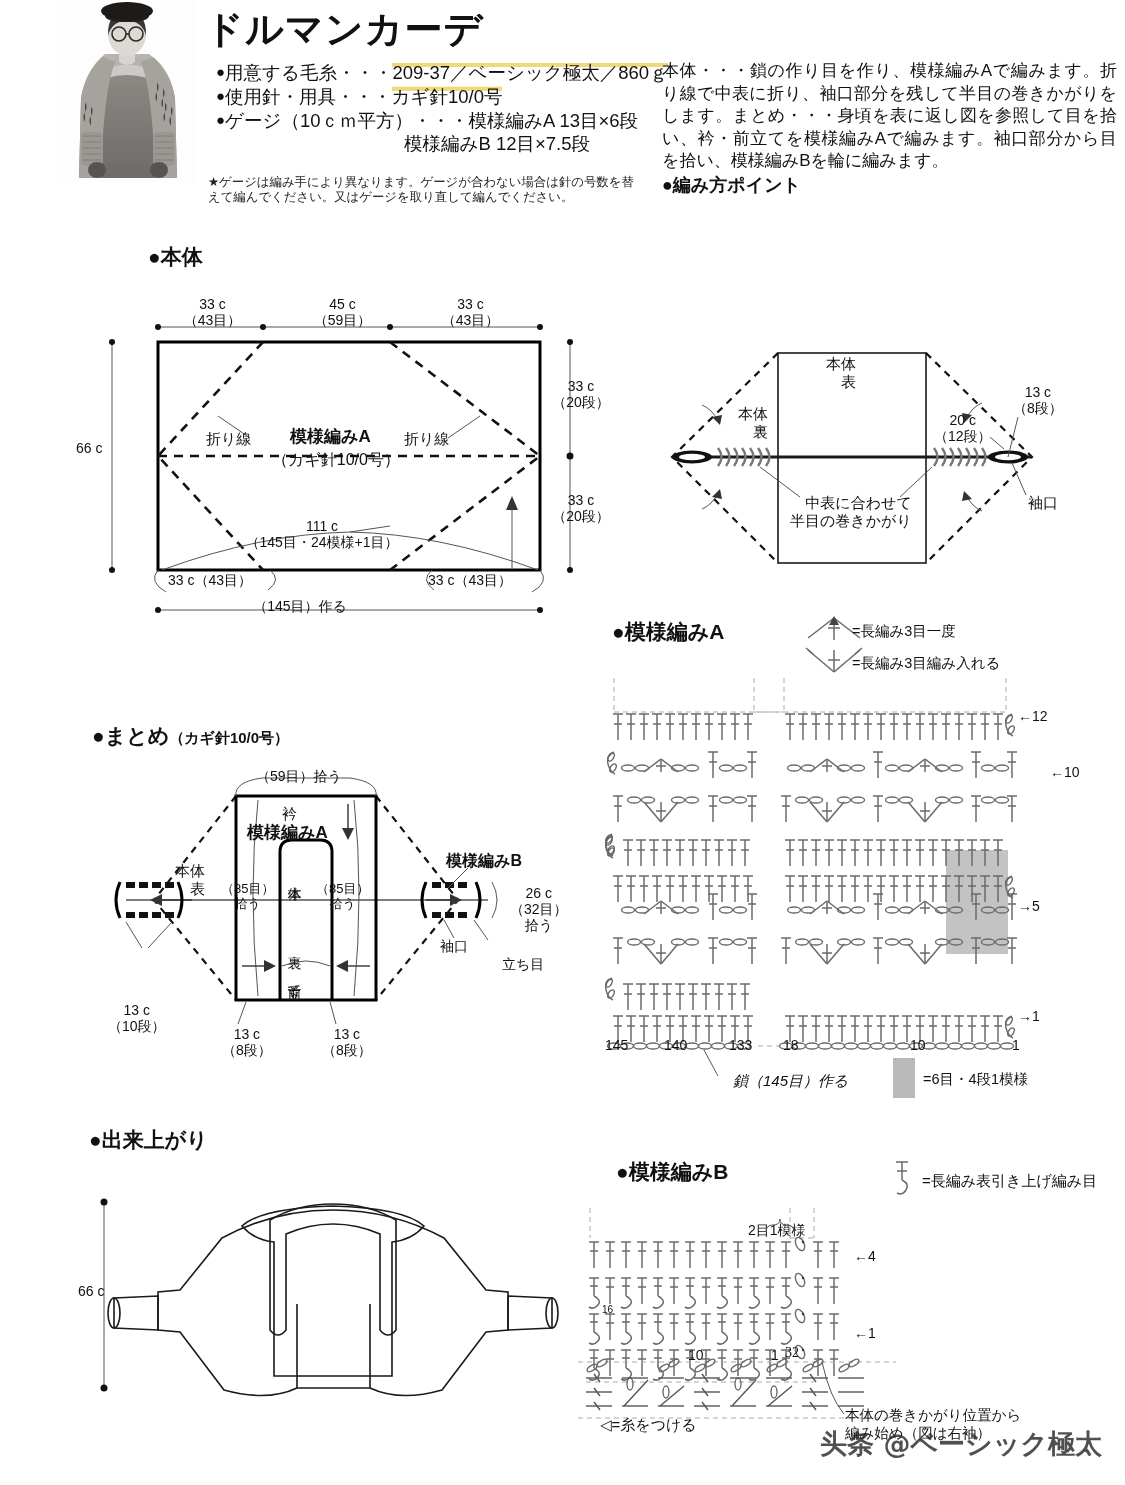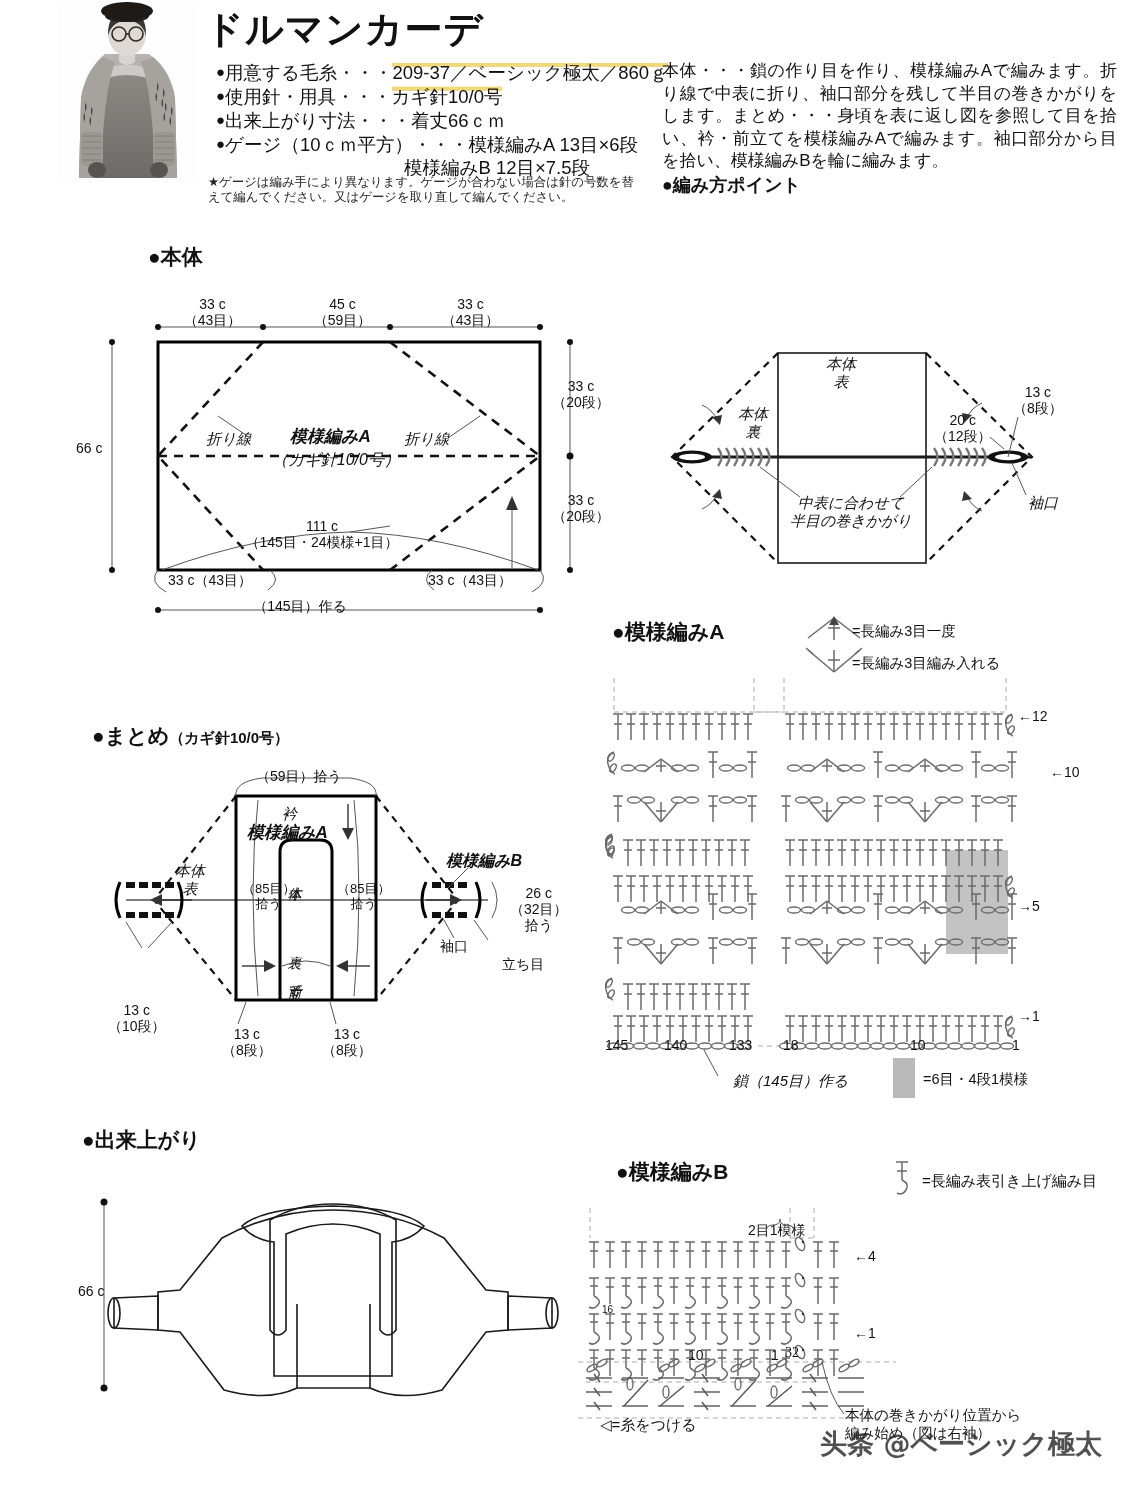--- a/index.html
+++ b/index.html
@@ -40,22 +40,22 @@
   #point-block{left:662px;top:60px;width:455px;}
   #point-title{font-size:18px;font-weight:bold;margin-bottom:3px;}
   #point-body{font-size:17px;line-height:22.5px;text-align:justify;}
 
   
   .sec-head{font-size:21px;font-weight:bold;}
   .sec-head .sub{font-size:15px;font-weight:bold;}
 
   
   .dim{font-size:14px;line-height:16px;text-align:center;white-space:nowrap;}
-  .dim.s{font-size:13px;line-height:15px;margin-left:21px;}
-  .lbl{font-size:15px;line-height:18px;text-align:center;white-space:nowrap;font-style:italic;}
+  .dim.s{font-size:13px;line-height:15px;}
+  .lbl{font-size:15px;line-height:18px;text-align:right;white-space:nowrap;}
   .lbl.b{font-weight:bold;}
   .lbl.big{font-size:17px;}
   .vert{writing-mode:vertical-rl;text-orientation:upright;}
 
   svg{overflow:visible;}
   .stroke-thin{fill:none;stroke:#555;stroke-width:1;}
   .stroke-mid{fill:none;stroke:#1a1a1a;stroke-width:1.6;}
   .stroke-thick{fill:none;stroke:#000;stroke-width:3;}
   .dash{fill:none;stroke:#111;stroke-width:2.6;stroke-dasharray:9 7;}
   .dash-s{fill:none;stroke:#111;stroke-width:2.2;stroke-dasharray:7 6;}
@@ -144,23 +144,20 @@
 <div class="abs" id="title">ドルマンカーデ</div>
 
 <div class="abs spec-list">
   <div class="spec-row">
     <span class="bullet">●</span><span>用意する毛糸・・・</span><span class="hl-yellow">209-37／ベーシック極太／860ｇ</span>
   </div>
   <div class="spec-row">
     <span class="bullet">●</span><span>使用針・用具・・・</span><span class="hl-yellow2">カギ針10/0号</span>
   </div>
   <div class="spec-row">
-    <span class="bullet">●</span><span>出来上がり寸法・・・</span><span>着丈66ｃｍ</span>
-  </div>
-  <div class="spec-row">
     <span class="bullet">●</span><span>ゲージ（10ｃｍ平方）・・・</span><span>模様編みA 13目×6段</span>
   </div>
   <div class="spec-row spec-indent">
     <span>模様編みB 12目×7.5段</span>
   </div>
 </div>
 
 <div class="abs" id="gauge-note">★ゲージは編み手により異なります。ゲージが合わない場合は針の号数を替えて編んでください。又はゲージを取り直して編んでください。</div>
 
 <div class="abs" id="point-block">
@@ -474,21 +471,21 @@
 
 <div class="abs lbl b" style="left:446px;top:852px;font-size:16px;">模様編みB</div>
 <div class="abs dim" style="left:440px;top:938px;">袖口</div>
 <div class="abs dim" style="left:502px;top:956px;">立ち目</div>
 <div class="abs dim" style="left:510px;top:885px;">
   <div>26 c</div>
   <div>（32目）</div>
   <div>拾う</div>
 </div>
 
-<div class="abs sec-head" style="left:82px;top:1126px;">●出来上がり</div>
+<div class="abs sec-head" style="left:89px;top:1126px;">●出来上がり</div>
 
 <div class="abs" style="left:92px;top:1180px;">
   <svg width="480" height="250" viewBox="0 0 480 250">
 
     <line x1="12" y1="22" x2="12" y2="208" class="stroke-thin"></line>
     <g fill="#111">
         <circle cx="12" cy="22" r="3.5"></circle>
         <circle cx="12" cy="208" r="3.5"></circle>
       </g>
 

